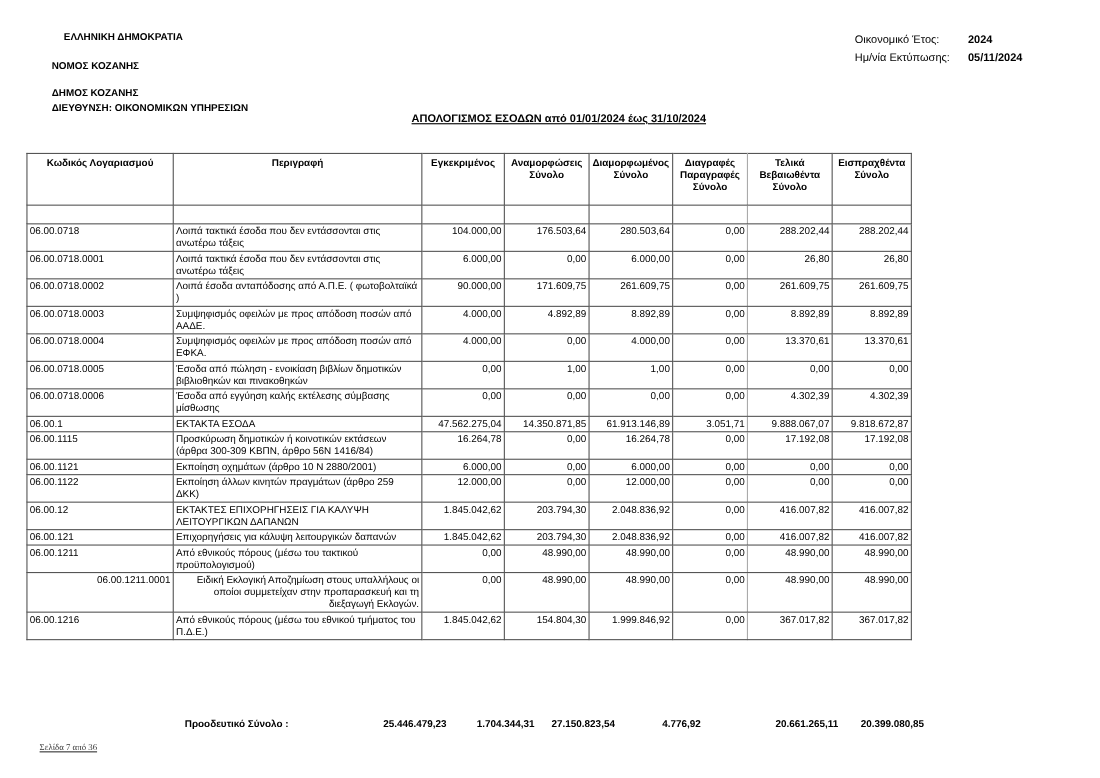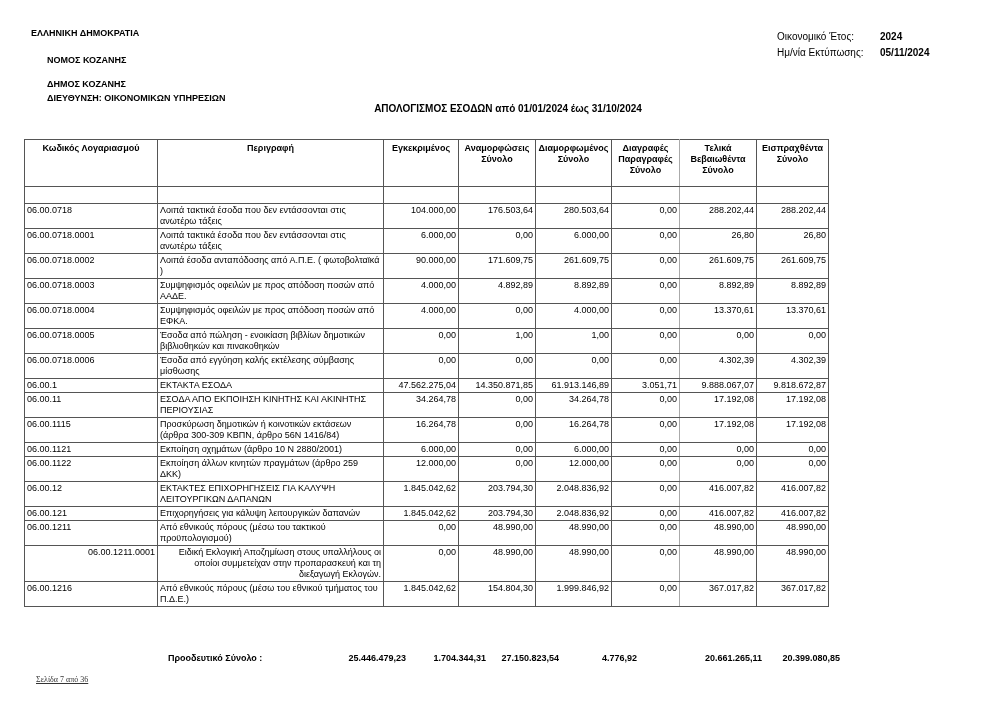--- a/index.html
+++ b/index.html
@@ -3,39 +3,39 @@
 <meta charset="utf-8">
 <style>
   html, body { margin: 0; padding: 0; background: #ffffff; }
   body { width: 1000px; height: 707px; position: relative; overflow: hidden;
          font-family: "Liberation Sans", sans-serif; color: #000; }
   .hdr { position: absolute; font-size: 9px; font-weight: bold; }
   .meta { position: absolute; font-size: 10px; }
   .meta .lbl { display: inline-block; width: 103px; }
   .meta .val { font-weight: bold; }
   .title { position: absolute; top: 103px; left: 0; width: 996px; text-align: center;
-           font-size: 10px; font-weight: bold; padding-left: 20px; box-sizing: border-box; }
+           font-size: 10px; font-weight: bold; padding-left: 20px; box-sizing: border-box; text-decoration: underline; }
   table.rep { position: absolute; top: 139px; left: 24px; border-collapse: collapse;
               table-layout: fixed; width: 804px; font-size: 9px; }
   table.rep th, table.rep td { border: 1px solid #555; padding: 1px 2px; vertical-align: top; line-height: 11px; }
   table.rep th { font-weight: bold; text-align: center; height: 42px; vertical-align: top; padding-top: 3px; }
   table.rep td.num { text-align: right; }
   table.rep tr.blank td { height: 14px; }
   table.rep tr.r1 td { height: 11px; }
   table.rep tr.r2 td { height: 22px; }
   table.rep tr.r3 td { height: 33px; text-align: right; }
   .c-diag { border-right-color: #aaa !important; margin-left: 28px; }
   .totals { position: absolute; top: 653px; left: 0; width: 1000px; font-size: 9px; font-weight: bold; }
   .totals span { position: absolute; }
   .footer { position: absolute; top: 675px; left: 36px; font-size: 8px; font-family: "Liberation Serif", serif; color: #333; text-decoration: underline; }
 </style>
 </head>
 <body>
 
-<div class="hdr" style="top:28px;left:31px;">ΕΛΛΗΝΙΚΗ ΔΗΜΟΚΡΑΤΙΑ</div>
+<div class="hdr" style="top:28px;left:58px;">ΕΛΛΗΝΙΚΗ ΔΗΜΟΚΡΑΤΙΑ</div>
 <div class="hdr" style="top:55px;left:47px;">ΝΟΜΟΣ ΚΟΖΑΝΗΣ</div>
 <div class="hdr" style="top:79px;left:47px;">ΔΗΜΟΣ ΚΟΖΑΝΗΣ</div>
 <div class="hdr" style="top:93px;left:47px;">ΔΙΕΥΘΥΝΣΗ: ΟΙΚΟΝΟΜΙΚΩΝ ΥΠΗΡΕΣΙΩΝ</div>
 
 <div class="meta" style="top:31px;left:777px;">
   <span class="lbl">Οικονομικό Έτος:</span><span class="val">2024</span>
 </div>
 <div class="meta" style="top:47px;left:777px;">
   <span class="lbl">Ημ/νία Εκτύπωσης:</span><span class="val">05/11/2024</span>
 </div>
@@ -150,30 +150,20 @@
         <td>06.00.1</td>
         <td>ΕΚΤΑΚΤΑ ΕΣΟΔΑ</td>
         <td class="num">47.562.275,04</td>
         <td class="num">14.350.871,85</td>
         <td class="num">61.913.146,89</td>
         <td class="num c-diag">3.051,71</td>
         <td class="num">9.888.067,07</td>
         <td class="num">9.818.672,87</td>
       </tr>
       <tr class="r2">
-        <td>06.00.11</td>
-        <td>ΕΣΟΔΑ ΑΠΟ ΕΚΠΟΙΗΣΗ ΚΙΝΗΤΗΣ ΚΑΙ ΑΚΙΝΗΤΗΣ ΠΕΡΙΟΥΣΙΑΣ</td>
-        <td class="num">34.264,78</td>
-        <td class="num">0,00</td>
-        <td class="num">34.264,78</td>
-        <td class="num c-diag">0,00</td>
-        <td class="num">17.192,08</td>
-        <td class="num">17.192,08</td>
-      </tr>
-      <tr class="r2">
         <td>06.00.1115</td>
         <td>Προσκύρωση δημοτικών ή κοινοτικών εκτάσεων (άρθρα 300-309 ΚΒΠΝ, άρθρο 56Ν 1416/84)</td>
         <td class="num">16.264,78</td>
         <td class="num">0,00</td>
         <td class="num">16.264,78</td>
         <td class="num c-diag">0,00</td>
         <td class="num">17.192,08</td>
         <td class="num">17.192,08</td>
       </tr>
       <tr class="r1">

